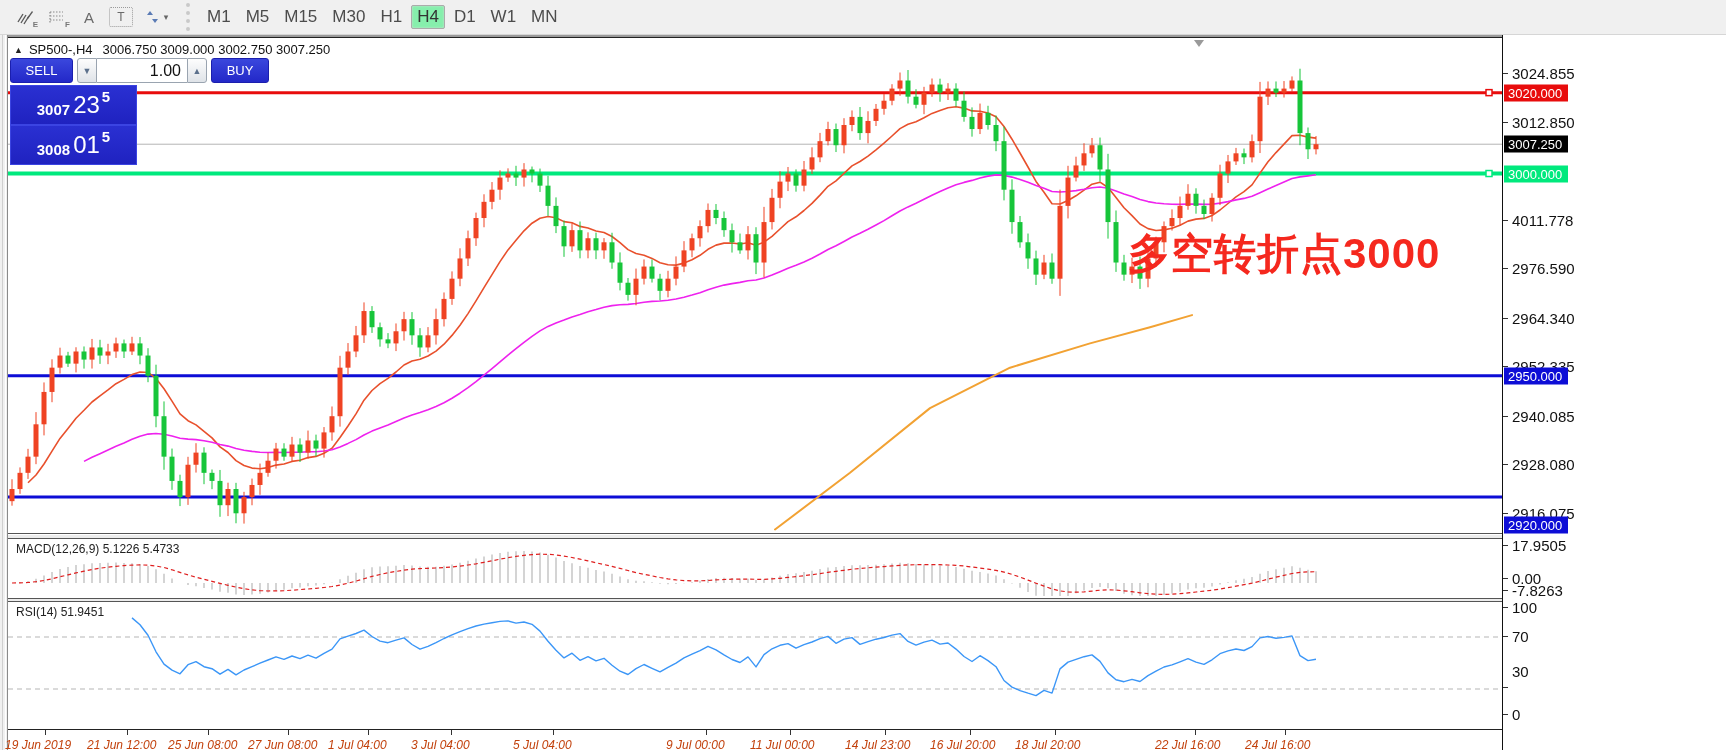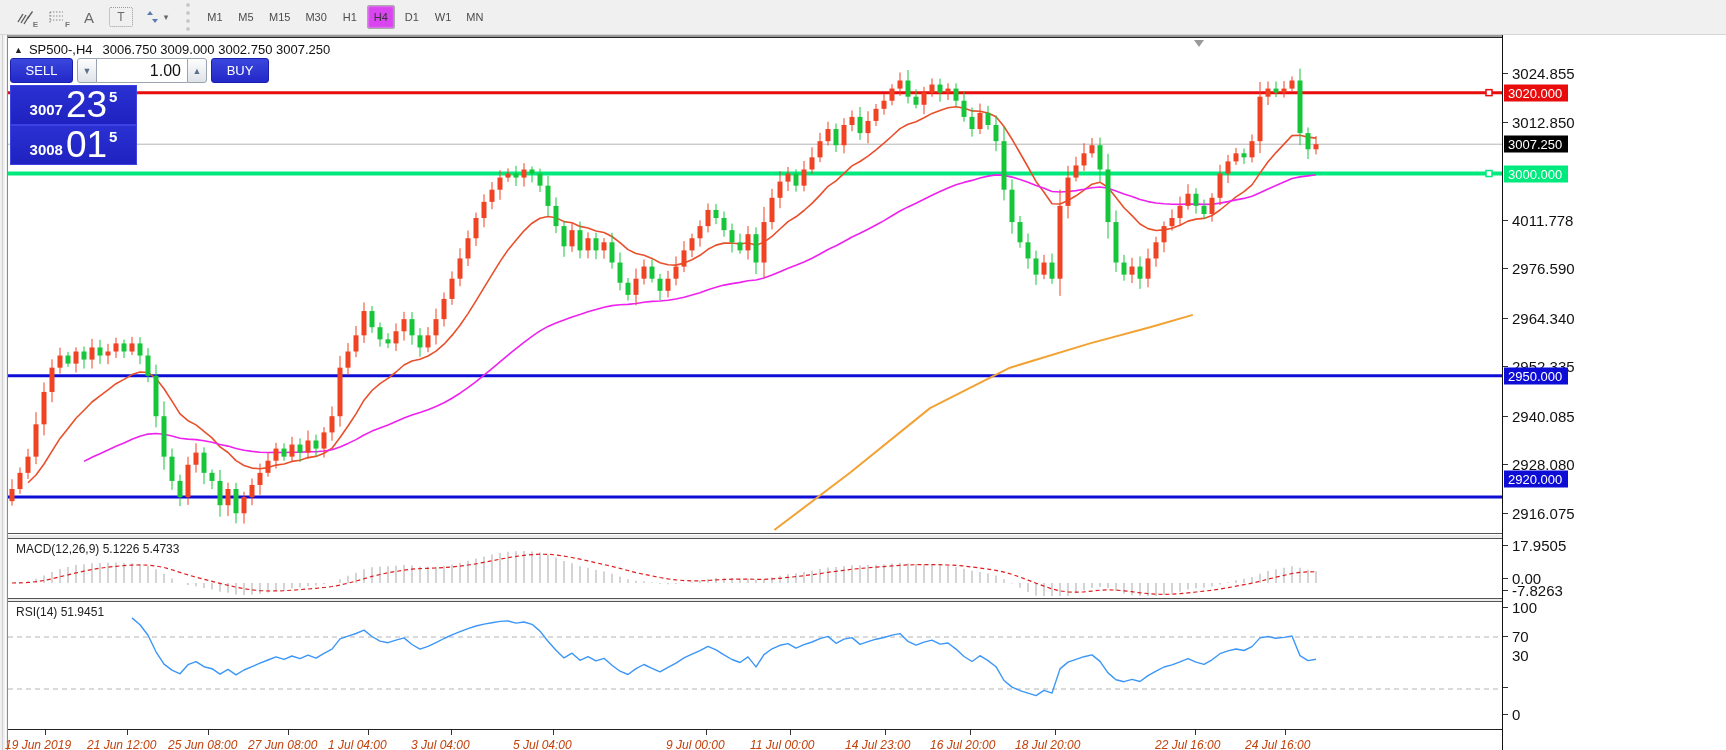--- a/index.html
+++ b/index.html
@@ -13,23 +13,23 @@
              display:flex; align-items:center; padding-left:10px; }
   .tool-btn { width:30px; height:26px; display:flex; align-items:center; justify-content:center;
               color:#5a5a5a; font-size:14px; margin-right:2px; border:1px solid transparent;
               border-radius:2px; position:relative; }
   .tool-btn svg { display:block; }
   .sub-letter { position:absolute; right:1px; bottom:0; font-size:8px; color:#777; font-weight:bold; }
   .caret { font-size:9px; color:#666; margin-left:2px; }
   .tb-sep { width:9px; height:28px; margin:0 6px 0 8px;
             border-left:4px dotted #c9c9c9; }
   .tf-btn { min-width:28px; height:24px; padding:0 5px; display:flex; align-items:center;
-            justify-content:center; font-size:11px; color:#4c4c4c; margin-right:3px;
+            justify-content:center; font-size:17px; color:#4c4c4c; margin-right:3px;
             border:1px solid transparent; border-radius:2px; }
-  .tf-btn.active { background:#d946ef; border:1px solid #ababab; box-shadow:inset 0 0 2px #ddd; color:#333; }
+  .tf-btn.active { background:#86efac; border:1px solid #ababab; box-shadow:inset 0 0 2px #ddd; color:#333; }
 
   
   .left-edge { position:absolute; left:0; top:35px; width:8px; height:715px;
                background:#f0f0f0; border-right:1px solid #8a8a8a; }
   .left-edge::before { content:""; position:absolute; left:2px; top:0; width:2px; height:100%;
                        border-left:1px solid #cfcfcf; border-right:1px solid #fff; }
 
   
   .chart-window { position:absolute; left:8px; top:35px; width:1494px; height:715px;
                   background:#fff; border-top:2px solid #9a9a9a; }
@@ -60,21 +60,21 @@
   .spin-up { border-radius:0 3px 3px 0; }
   .vol-input { width:90px; border:1px solid #9aa4b0; border-left:none; border-right:none;
                font-size:16px; text-align:right; padding-right:6px; color:#111;
                font-family:"Liberation Sans", sans-serif; }
   .tp-row2 { display:flex; margin-top:2px; height:43px;flex-direction:column; }
   .quote-box { width:127px; background:linear-gradient(#2a30d2,#1f22c0); color:#fff;
                border:1px solid #3b44e2; display:flex; align-items:flex-end;
                justify-content:center; padding-bottom:3px; }
   .quote-box.left { margin-right:3px; }
   .q-small { font-size:15px; font-weight:bold; margin:0 3px 3px 0; }
-  .q-big { font-size:37px; line-height:32px; }
+  .q-big { font-size:24px; line-height:32px; }
   .q-sup { font-size:15px; font-weight:bold; margin:2px 0 16px 2px; }
 
   .annotation { position:absolute; left:1120px; top:188px; font-size:42px; font-weight:bold;
                 color:#f5281e; letter-spacing:1px; white-space:nowrap; }
 
   
   .price-axis { position:absolute; left:1502px; top:35px; width:224px; height:715px;
                 background:#fff; border-left:1px solid #111; }
   .pa-tick { position:absolute; left:0; width:5px; height:1px; background:#333; }
   .pa-label { position:absolute; left:9px; font-size:15px; color:#111; transform:translateY(-50%); }
@@ -497,20 +497,21 @@
             <span class="q-sup">5</span>
           </div>
           <div class="quote-box">
             <span class="q-small">3008</span>
             <span class="q-big">01</span>
             <span class="q-sup">5</span>
           </div>
         </div>
       </div>
 
+      <div class="annotation">多空转折点3000</div>
     </div>
 
     <div class="sep1"></div>
 
     <div class="panel panel-macd">
       <svg id="macd-svg" width="1494" height="59">
           <line x1="4" y1="44" x2="4" y2="44" stroke="#c2c2c2" stroke-width="1.4"></line>
           <line x1="12" y1="44" x2="12" y2="43.29800569800591" stroke="#c2c2c2" stroke-width="1.4"></line>
           <line x1="20" y1="44" x2="20" y2="42.054015795325995" stroke="#c2c2c2" stroke-width="1.4"></line>
           <line x1="28" y1="44" x2="28" y2="39.697567685872855" stroke="#c2c2c2" stroke-width="1.4"></line>
@@ -738,30 +739,30 @@
       <div class="pa-tick" style="top: 380.869px;"></div>
       <div class="pa-label" style="top: 380.869px;">2940.085</div>
       <div class="pa-tick" style="top: 429.426px;"></div>
       <div class="pa-label" style="top: 429.426px;">2928.080</div>
       <div class="pa-tick" style="top: 477.982px;"></div>
       <div class="pa-label" style="top: 477.982px;">2916.075</div>
       <div class="pa-badge" style="top: 57.637px; background: rgb(232, 12, 12);">3020.000</div>
       <div class="pa-badge" style="top: 109.207px; background: rgb(0, 0, 0);">3007.250</div>
       <div class="pa-badge" style="top: 138.531px; background: rgb(0, 233, 125);">3000.000</div>
       <div class="pa-badge" style="top: 340.766px; background: rgb(13, 13, 214);">2950.000</div>
-      <div class="pa-badge" style="top: 444px; background: rgb(13, 13, 214);">2920.000</div>
+      <div class="pa-badge" style="top: 490px; background: rgb(13, 13, 214);">2920.000</div>
       <div class="pa-tick" style="top: 510px;"></div>
       <div class="pa-label" style="top: 510px;">17.9505</div>
       <div class="pa-tick" style="top: 543px;"></div>
       <div class="pa-label" style="top: 543px;">0.00</div>
       <div class="pa-tick" style="top: 555px;"></div>
       <div class="pa-label" style="top: 555px;">-7.8263</div>
       <div class="pa-tick" style="top: 572px;"></div>
       <div class="pa-label" style="top: 572px;">100</div>
       <div class="pa-tick" style="top: 601px;"></div>
       <div class="pa-label" style="top: 601px;">70</div>
       <div class="pa-tick" style="top: 652px;"></div>
-      <div class="pa-label" style="top: 620px;">30</div>
+      <div class="pa-label" style="top: 636px;">30</div>
       <div class="pa-tick" style="top: 679px;"></div>
       <div class="pa-label" style="top: 679px;">0</div>
     </div>
 
 </div>
 
 </body></html>

